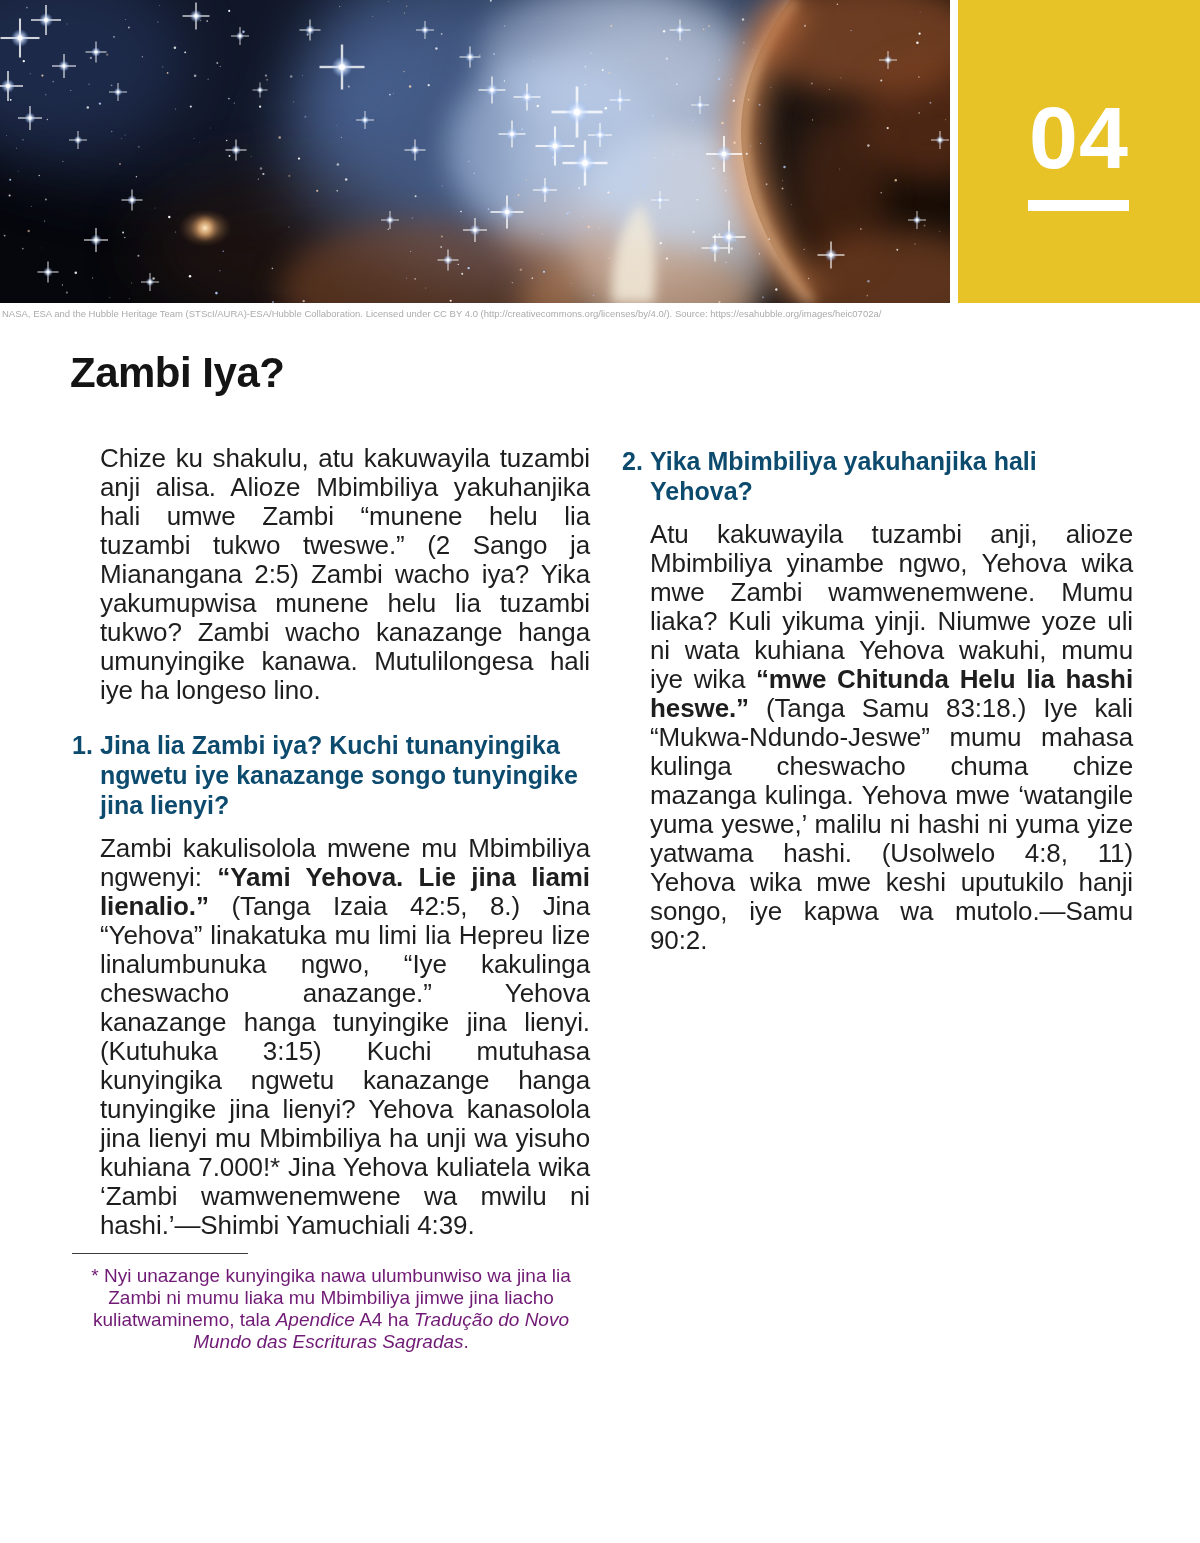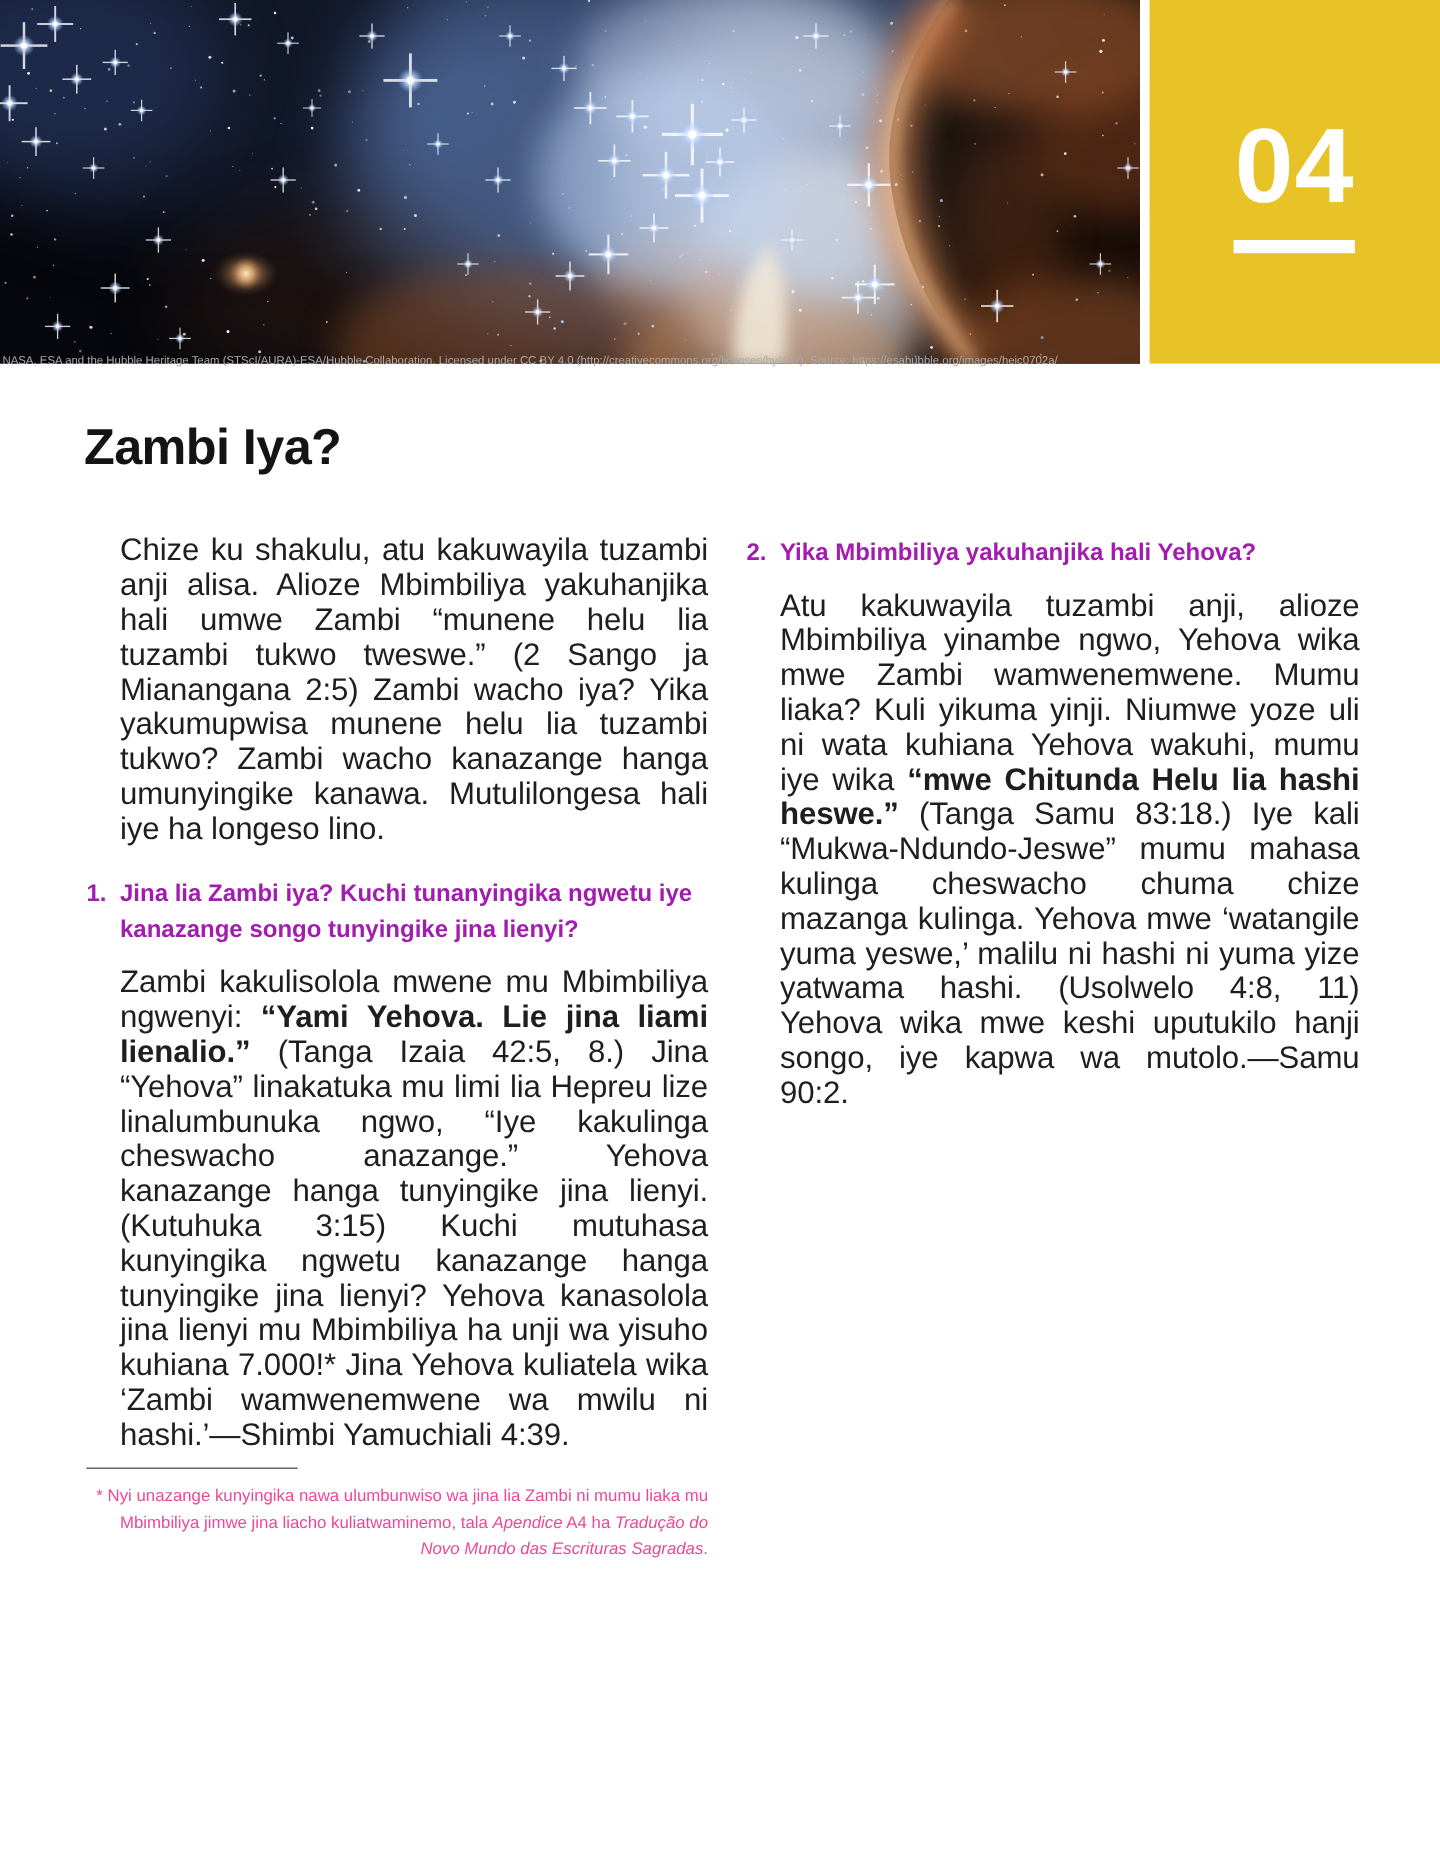--- a/index.html
+++ b/index.html
@@ -7,43 +7,43 @@
         font-family:"Liberation Sans",sans-serif;color:#1e1e1e;text-decoration:underline;}
 
   
   .hero{position:absolute;left:0;top:0;width:950px;height:303px;background:#06070c;}
   .hero svg{display:block;width:100%;height:100%;}
   .badge{position:absolute;left:958px;top:0;width:242px;height:303px;background:#e7c328;}
   .badge-number{position:absolute;top:94px;left:0;width:100%;text-align:center;
                 font-size:88px;line-height:88px;font-weight:700;color:#ffffff;letter-spacing:1px;}
   .badge-bar{position:absolute;top:200px;left:70px;width:101px;height:11px;background:#ffffff;}
 
-  .credit{position:absolute;left:2px;top:295px;width:946px;font-size:9.5px;line-height:11px;
+  .credit{position:absolute;left:2px;top:308px;width:946px;font-size:9.5px;line-height:11px;
           color:#ababab;white-space:nowrap;overflow:hidden;}
 
   .title{position:absolute;left:70px;top:346px;margin:0;font-size:42px;line-height:54px;
          font-weight:700;color:#141414;letter-spacing:-0.5px;}
 
   
   .col{position:absolute;top:444px;}
   .col-left{left:72px;width:518px;}
   .col-right{left:622px;width:511px;}
 
   .body-para{margin:0 0 0 28px;text-align:justify;font-size:26px;line-height:29px;
              color:#1e1e1e;letter-spacing:-0.1px;}
   .intro{margin-bottom:0;}
-  .q-heading{margin:25px 0 14px 0;padding-left:28px;font-size:20px;line-height:30px;
-             font-weight:700;color:#a21caf;}
+  .q-heading{margin:25px 0 14px 0;padding-left:28px;font-size:25px;line-height:30px;
+             font-weight:700;color:#0c4a6e;}
   .col-right .q-heading{margin-top:2px;}
   .q-num{display:inline-block;width:28px;margin-left:-28px;}
   .bold-quote{font-weight:700;}
 
   .footnote{margin-top:13px;}
   .footnote-rule{width:176px;height:1px;background:#3c3c3c;}
-  .footnote-text{margin:11px 0 0 0;font-size:14px;line-height:22px;text-align:right;color:#ec4899;}
+  .footnote-text{margin:11px 0 0 0;font-size:19px;line-height:22px;text-align:center;color:#701a75;}
   .footnote-text i{font-style:italic;}
 </style>
 </head>
 <body>
 
 <div class="page">
 
   <div class="hero">
     <svg viewBox="0 0 950 303" preserveAspectRatio="none">
       <defs>

